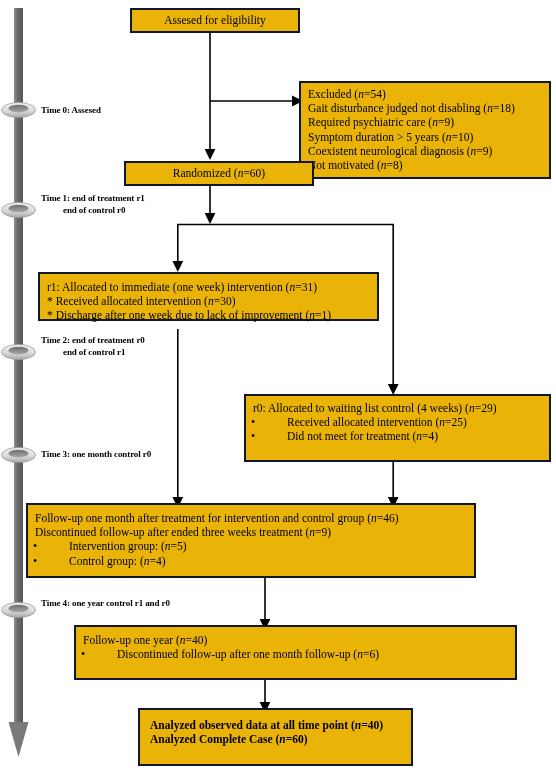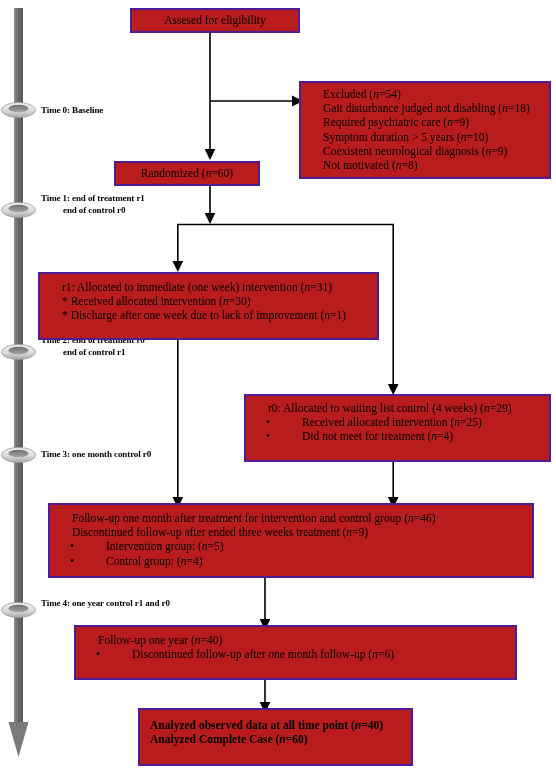--- a/index.html
+++ b/index.html
@@ -30,26 +30,26 @@
     position: absolute;
     left: 0;
     top: 0;
     width: 556px;
     height: 771px;
   }
 
   .node-box {
     position: absolute;
     box-sizing: border-box;
-    border: 2px solid #4c1d95;
-    background: #b91c1c;
+    border: 2px solid #0f172a;
+    background: #eab308;
     font-size: 11.5px;
     line-height: 14.2px;
     color: #000;
-    padding: 4px 22px;
+    padding: 4px 7px;
   }
   .node-box.centered {
     text-align: center;
     padding-top: 3px;
   }
   .node-box.bold-box {
     font-weight: bold;
   }
   .node-line {
     white-space: nowrap;
@@ -159,21 +159,21 @@
       <ellipse cx="18.5" cy="455" rx="17" ry="7.5" fill="url(#discRim)" stroke="#9a9a9a" stroke-width="0.8"></ellipse>
       <ellipse cx="18.5" cy="453.5" rx="10" ry="3.8" fill="url(#discCore)"></ellipse>
     </g>
     <g>
       <ellipse cx="18.5" cy="610" rx="17" ry="7.5" fill="url(#discRim)" stroke="#9a9a9a" stroke-width="0.8"></ellipse>
       <ellipse cx="18.5" cy="608.5" rx="10" ry="3.8" fill="url(#discCore)"></ellipse>
     </g>
   </svg>
 
   <div class="tl-label" style="left:41px; top:105px;">
-    <span>Time 0: Baseline</span>
+    <span>Time 0: Assesed</span>
   </div>
 
   <div class="tl-label" style="left:41px; top:193px;">
     <span>Time 1: end of treatment r1</span>
     <span class="sub">end of control r0</span>
   </div>
 
   <div class="tl-label" style="left:41px; top:335px;">
     <span>Time 2: end of treatment r0</span>
     <span class="sub">end of control r1</span>
@@ -193,37 +193,37 @@
 
   <div class="node-box" style="left:299px; top:41px; width:252px; height:98px;margin-top:40px;">
     <div class="node-line">Excluded (<em class="n-italic">n</em>=54)</div>
     <div class="node-line">Gait disturbance judged not disabling (<em class="n-italic">n</em>=18)</div>
     <div class="node-line">Required psychiatric care (<em class="n-italic">n</em>=9)</div>
     <div class="node-line">Symptom duration &gt; 5 years (<em class="n-italic">n</em>=10)</div>
     <div class="node-line">Coexistent neurological diagnosis (<em class="n-italic">n</em>=9)</div>
     <div class="node-line">Not motivated (<em class="n-italic">n</em>=8)</div>
   </div>
 
-  <div class="node-box centered" style="left:114px; top:161px; width:146px; height:25px;">
+  <div class="node-box centered" style="left:124px; top:161px; width:190px; height:25px;">
     <div class="node-line">Randomized (<em class="n-italic">n</em>=60)</div>
   </div>
 
-  <div class="node-box" style="left:38px; top:272px; width:341px; height:68px; padding-top:6px;">
+  <div class="node-box" style="left:38px; top:272px; width:341px; height:49px; padding-top:6px;">
     <div class="node-line">r1: Allocated to immediate (one week) intervention (<em class="n-italic">n</em>=31)</div>
     <div class="node-line">* Received allocated intervention (<em class="n-italic">n</em>=30)</div>
     <div class="node-line">* Discharge after one week due to lack of improvement (<em class="n-italic">n</em>=1)</div>
   </div>
 
   <div class="node-box" style="left:244px; top:394px; width:307px; height:68px; padding-top:5px;">
     <div class="node-line">r0: Allocated to waiting list control (4 weeks) (<em class="n-italic">n</em>=29)</div>
     <div class="bullet-line"><span class="bullet-dot">•</span><span>Received allocated intervention (<em class="n-italic">n</em>=25)</span></div>
     <div class="bullet-line"><span class="bullet-dot">•</span><span>Did not meet for treatment (<em class="n-italic">n</em>=4)</span></div>
   </div>
 
-  <div class="node-box" style="left:48px; top:503px; width:486px; height:75px; padding-top:6px;">
+  <div class="node-box" style="left:26px; top:503px; width:450px; height:75px; padding-top:6px;">
     <div class="node-line">Follow-up one month after treatment for intervention and control group (<em class="n-italic">n</em>=46)</div>
     <div class="node-line">Discontinued follow-up after ended three weeks treatment (<em class="n-italic">n</em>=9)</div>
     <div class="bullet-line"><span class="bullet-dot">•</span><span>Intervention group: (<em class="n-italic">n</em>=5)</span></div>
     <div class="bullet-line"><span class="bullet-dot">•</span><span>Control group: (<em class="n-italic">n</em>=4)</span></div>
   </div>
 
   <div class="node-box" style="left:74px; top:625px; width:443px; height:55px; padding-top:6px;">
     <div class="node-line">Follow-up one year (<em class="n-italic">n</em>=40)</div>
     <div class="bullet-line"><span class="bullet-dot">•</span><span>Discontinued follow-up after one month follow-up (<em class="n-italic">n</em>=6)</span></div>
   </div>

